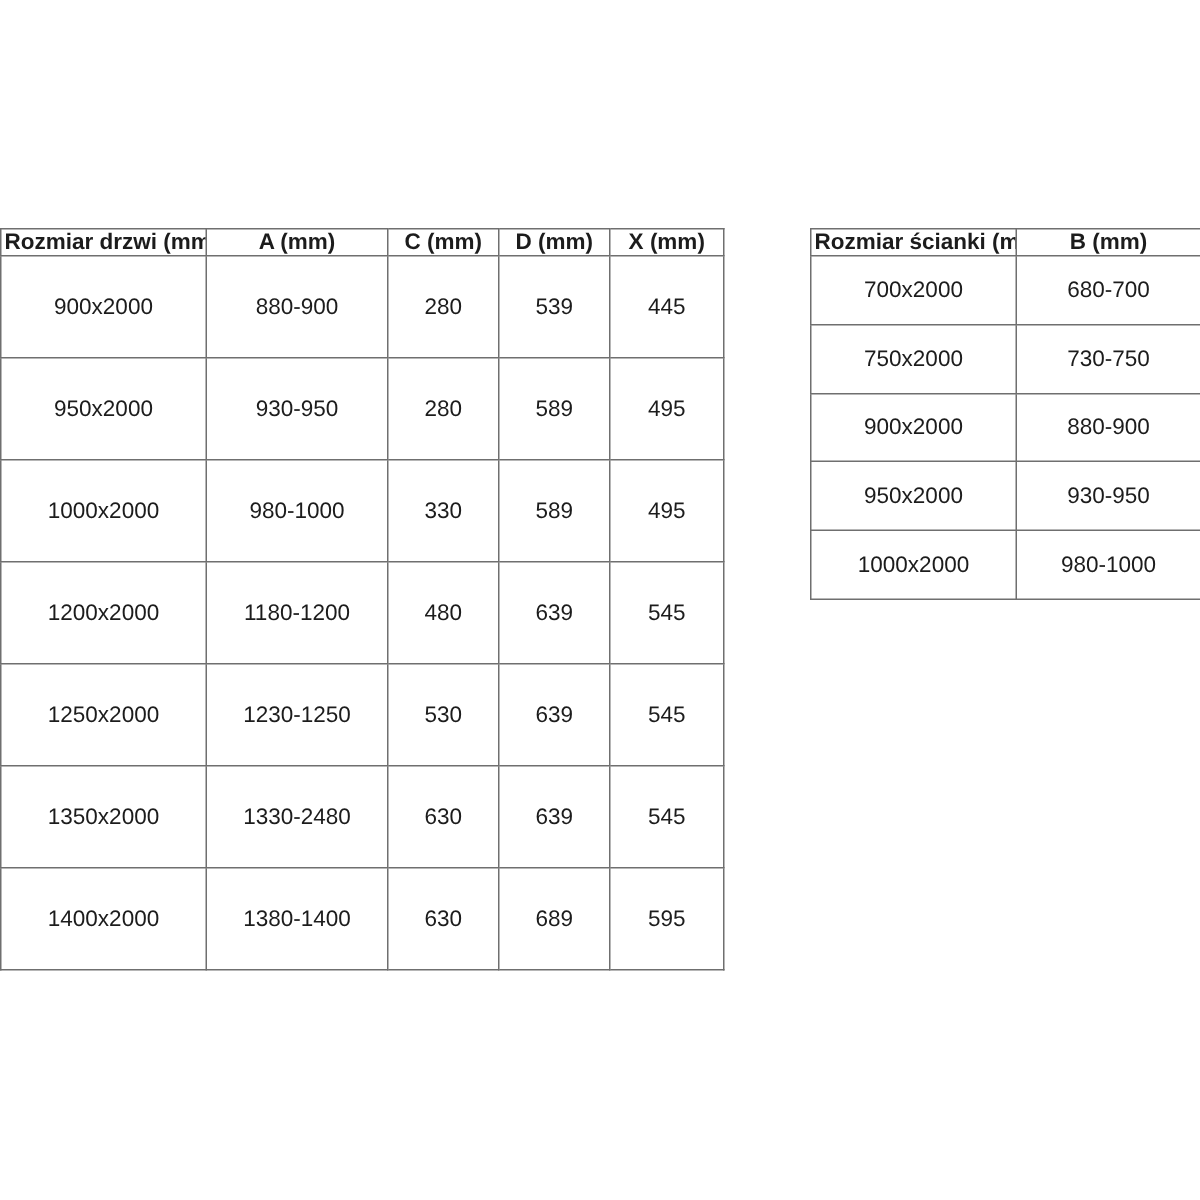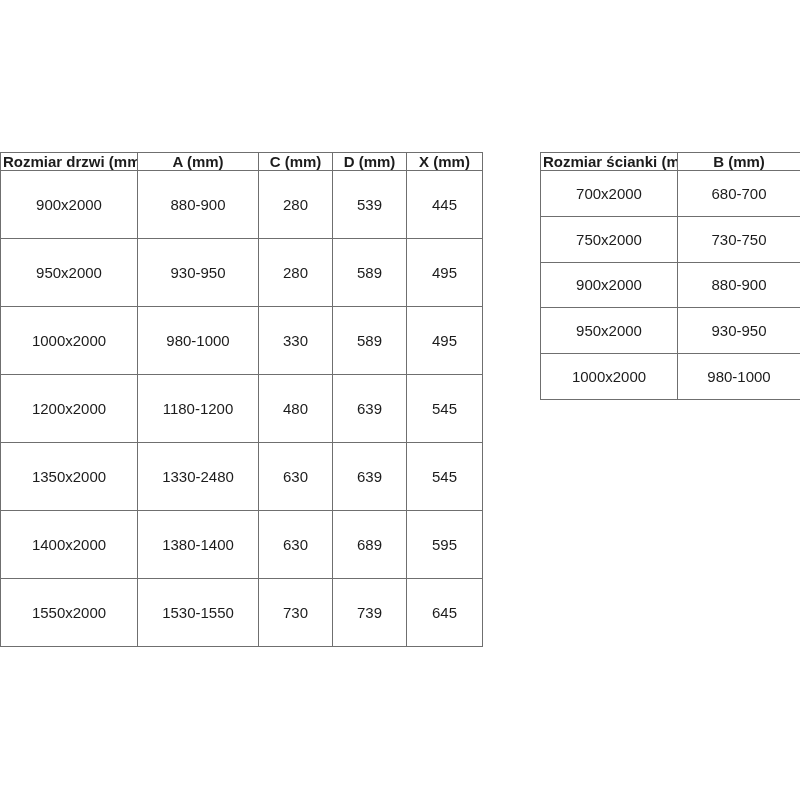--- a/index.html
+++ b/index.html
@@ -99,47 +99,47 @@
 
 
         <tr>
           <td>1200x2000</td>
           <td>1180-1200</td>
           <td>480</td>
           <td>639</td>
           <td>545</td>
         </tr>
 
+        <tr>
+          <td>1250x2000</td>
+          <td>1230-1250</td>
+          <td>530</td>
+          <td>639</td>
+          <td>545</td>
+        </tr>
 
 
         <tr>
           <td>1350x2000</td>
           <td>1330-2480</td>
           <td>630</td>
           <td>639</td>
           <td>545</td>
         </tr>
 
         <tr>
           <td>1400x2000</td>
           <td>1380-1400</td>
           <td>630</td>
           <td>689</td>
           <td>595</td>
         </tr>
 
 
 
-        <tr>
-          <td>1550x2000</td>
-          <td>1530-1550</td>
-          <td>730</td>
-          <td>739</td>
-          <td>645</td>
-        </tr>
 
       </tbody>
   </table>
 
   <table class="walls">
     <colgroup>
       <col style="width:137px">
       <col style="width:123px">
     </colgroup>
     <thead>

